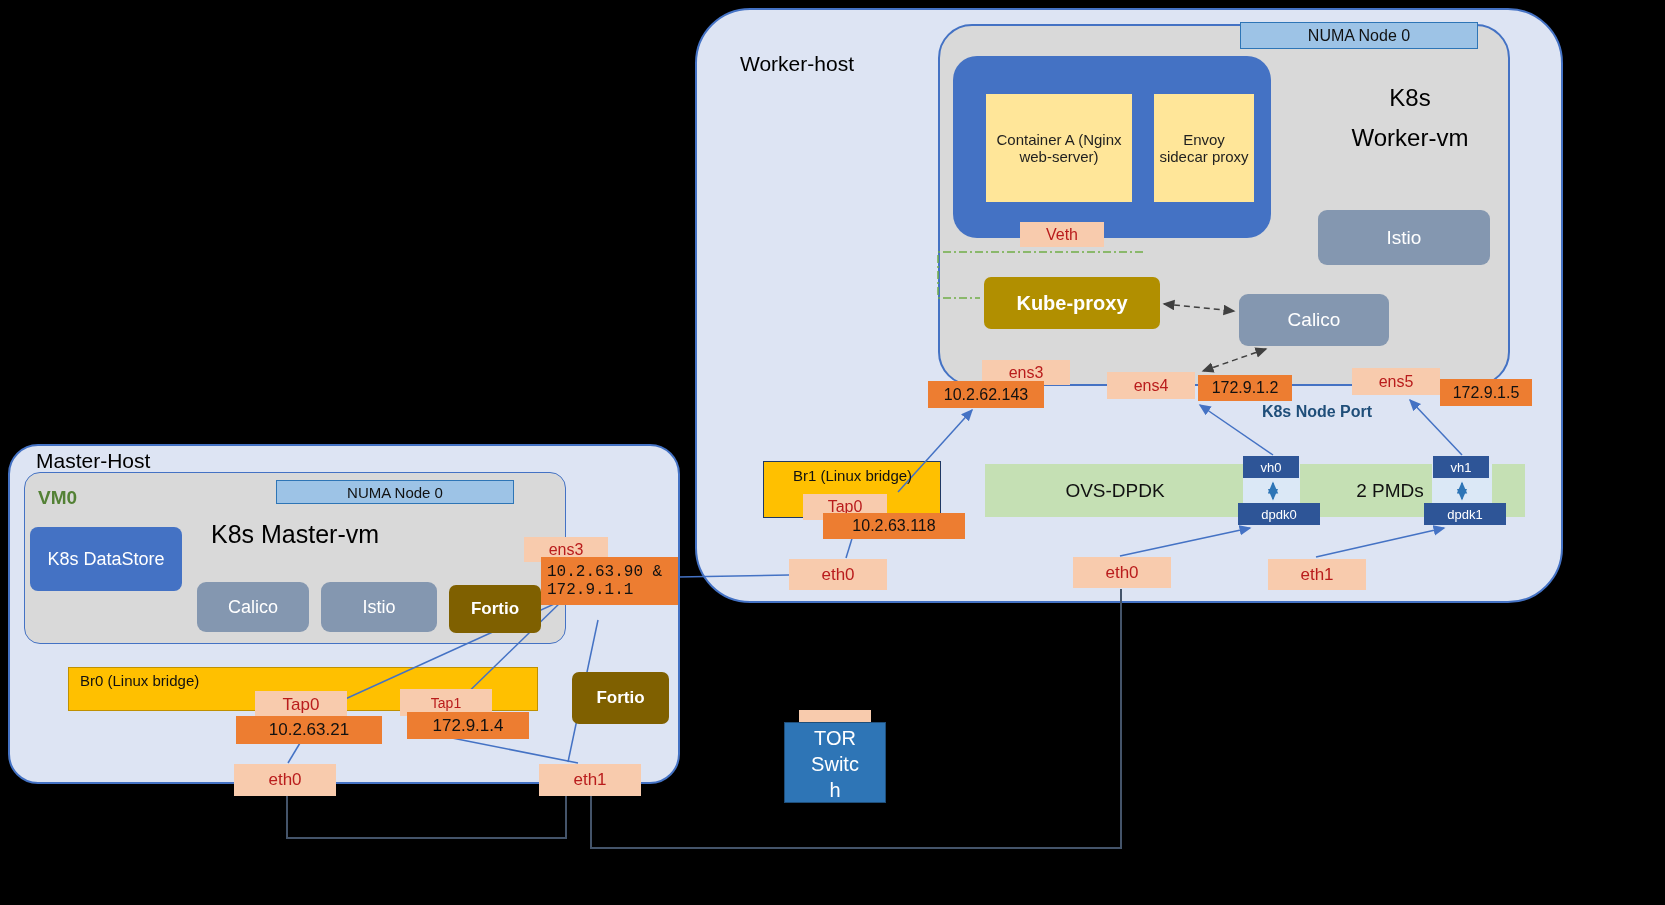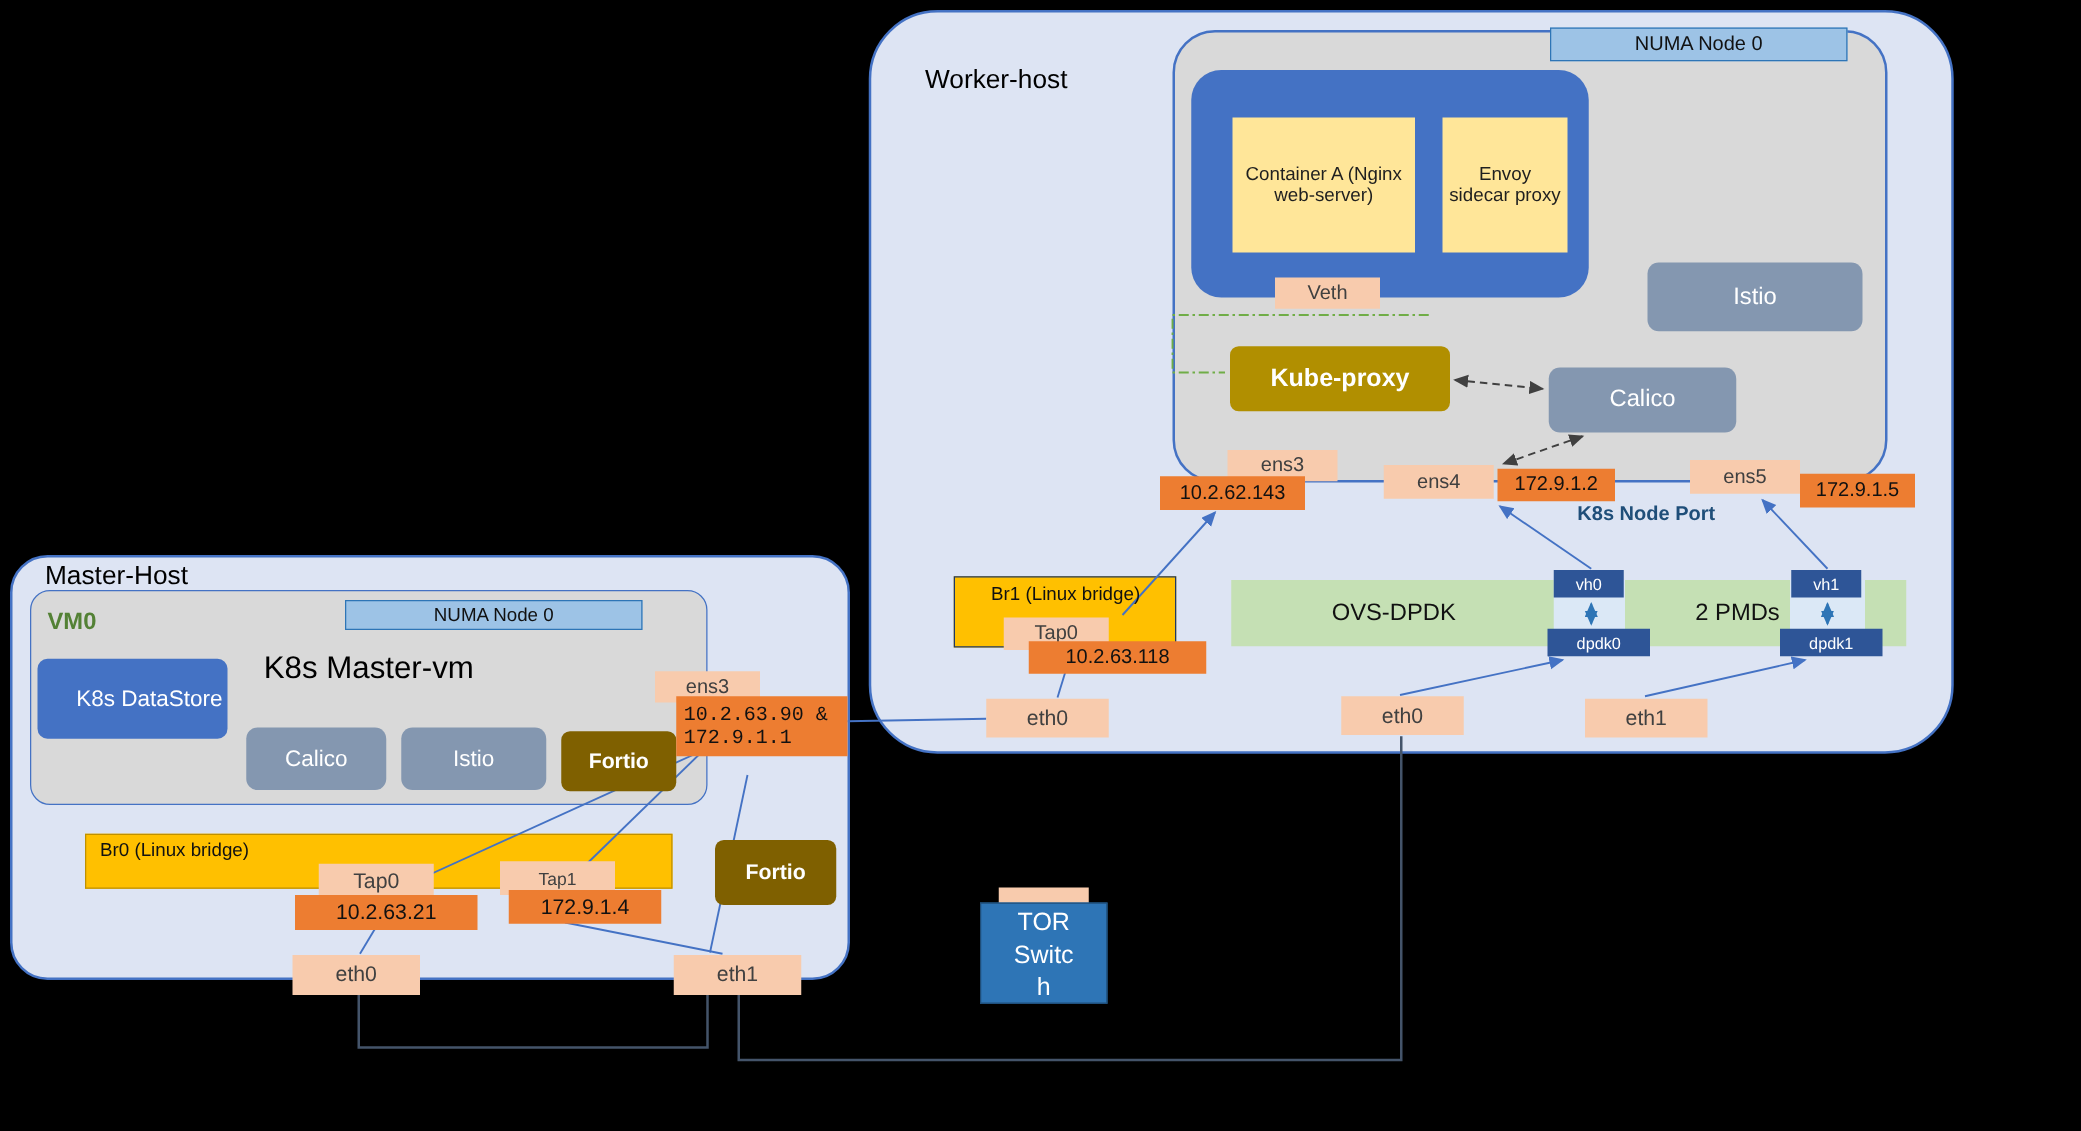--- a/index.html
+++ b/index.html
@@ -5,25 +5,25 @@
   * { margin:0; padding:0; box-sizing:border-box; }
   html,body { background:#000; }
   body { font-family:"Liberation Sans", sans-serif; }
   .canvas { position:relative; width:1665px; height:905px; background:#000; overflow:hidden; }
   .abs { position:absolute; }
   .z1 { z-index:1; } .z2 { z-index:2; } .z3 { z-index:3; }
   .host { background:#dde4f3; border:2px solid #4472c4; }
   .vmbox { background:#d9d9d9; border:2px solid #4472c4; }
   .numa { background:#9dc3e6; border:1px solid #2e75b6; color:#111; display:flex; align-items:center; justify-content:center; font-size:16px; }
   .lbl { display:flex; align-items:center; justify-content:center; text-align:center; }
-  .peach { background:#f8cbad; color:#404040; }
+  .peach { background:#f8cbad; color:#b91c1c; }
   .orange { background:#ed7d31; color:#111; }
   .ybox { background:#ffe699; color:#1f1f1f; padding:4px; }
   .graybtn { background:#8497b0; color:#fff; border-radius:9px;text-align:right; }
-  .bluebtn { background:#4472c4; color:#fff; border-radius:8px;justify-content:flex-end; }
+  .bluebtn { background:#4472c4; color:#fff; border-radius:8px; }
   .olive { background:#7f6000; color:#fff; font-weight:bold; border-radius:7px; }
   .kube { background:#b18f00; color:#fff; border-radius:7px; font-weight:600; }
   .gold { background:#ffc000; color:#111; }
   .navy { background:#2e5597; color:#fff; }
   .title { color:#000; }
   .prewrap { white-space:pre-line; }
   svg.overlay { position:absolute; left:0; top:0; pointer-events:none; }
 </style>
 </head>
 <body>
@@ -88,20 +88,22 @@
       <line x1="1266" y1="349" x2="1203" y2="371" marker-start="url(#md)" marker-end="url(#md)"></line>
     </g>
 
     <g stroke="#70ad47" stroke-width="1.5" stroke-dasharray="8 3 2 3" fill="none">
       <polyline points="1143,252 938,252 938,298 980,298"></polyline>
     </g>
   </svg>
 
   <div class="abs z3 title" style="left:740px;top:52px;font-size:21px;">Worker-host</div>
   <div class="abs z3 numa" style="left:1240px;top:22px;width:238px;height:27px;">NUMA Node 0</div>
+  <div class="abs z3 lbl prewrap" style="left:1320px;top:78px;width:180px;font-size:24px;line-height:40px;color:#000;">K8s
+Worker-vm</div>
 
   <div class="abs z3 lbl" style="left:985px;top:62px;width:150px;height:26px;font-size:25px;color:#fff;margin-top:47px;">Pod 1</div>
   <div class="abs z3 lbl ybox" style="left:986px;top:94px;width:146px;height:108px;font-size:15px;">
     <span>Container A (Nginx web-server)</span>
   </div>
   <div class="abs z3 lbl ybox" style="left:1154px;top:94px;width:100px;height:108px;font-size:15px;">
     <span>Envoy sidecar proxy</span>
   </div>
   <div class="abs z3 lbl peach" style="left:1020px;top:222px;width:84px;height:25px;font-size:16px;">Veth</div>
 

